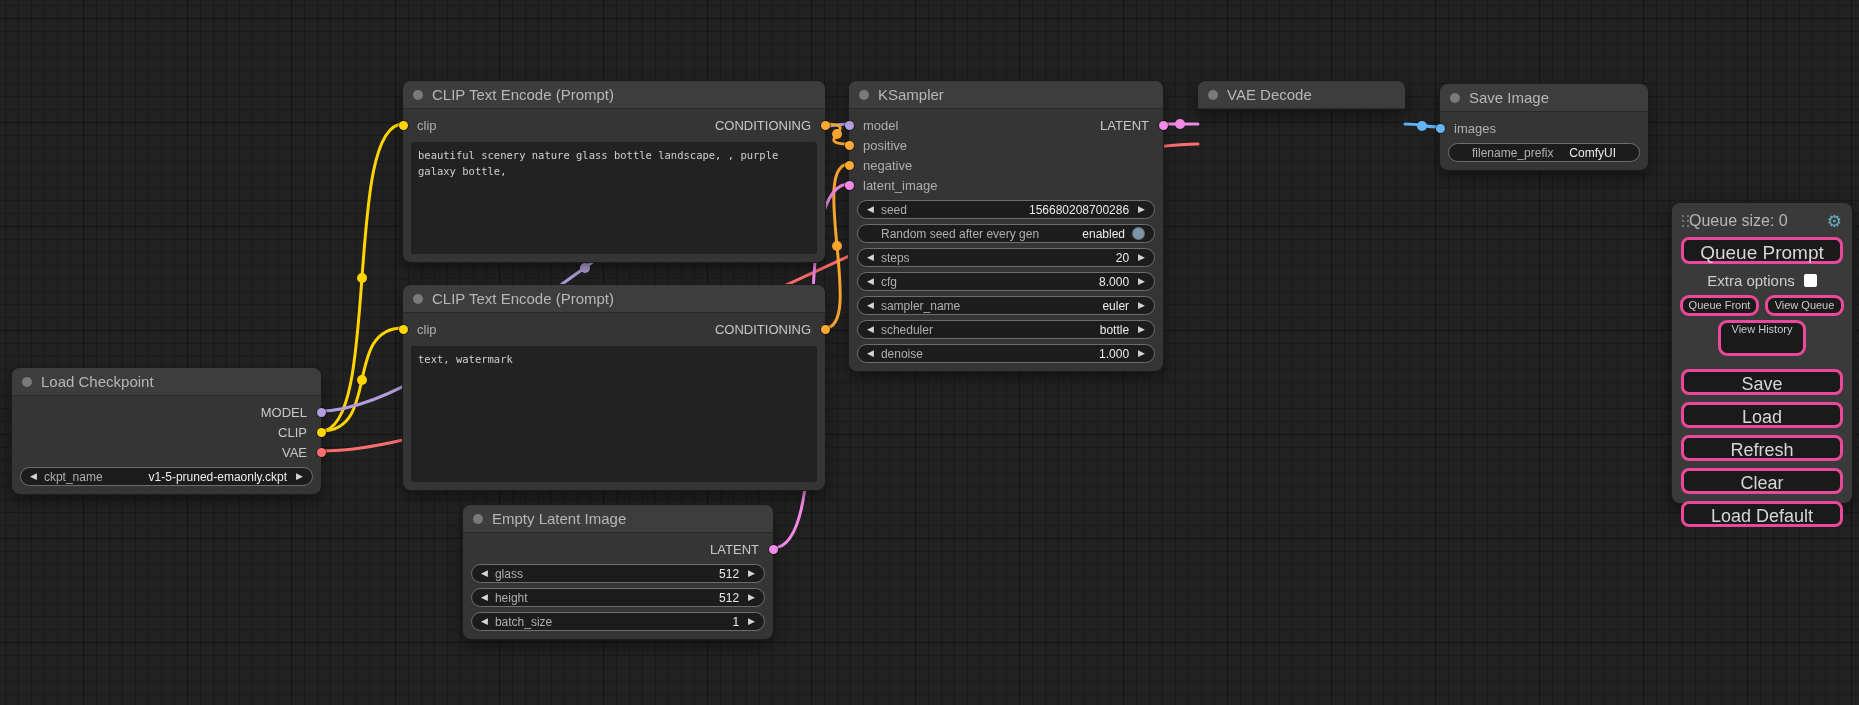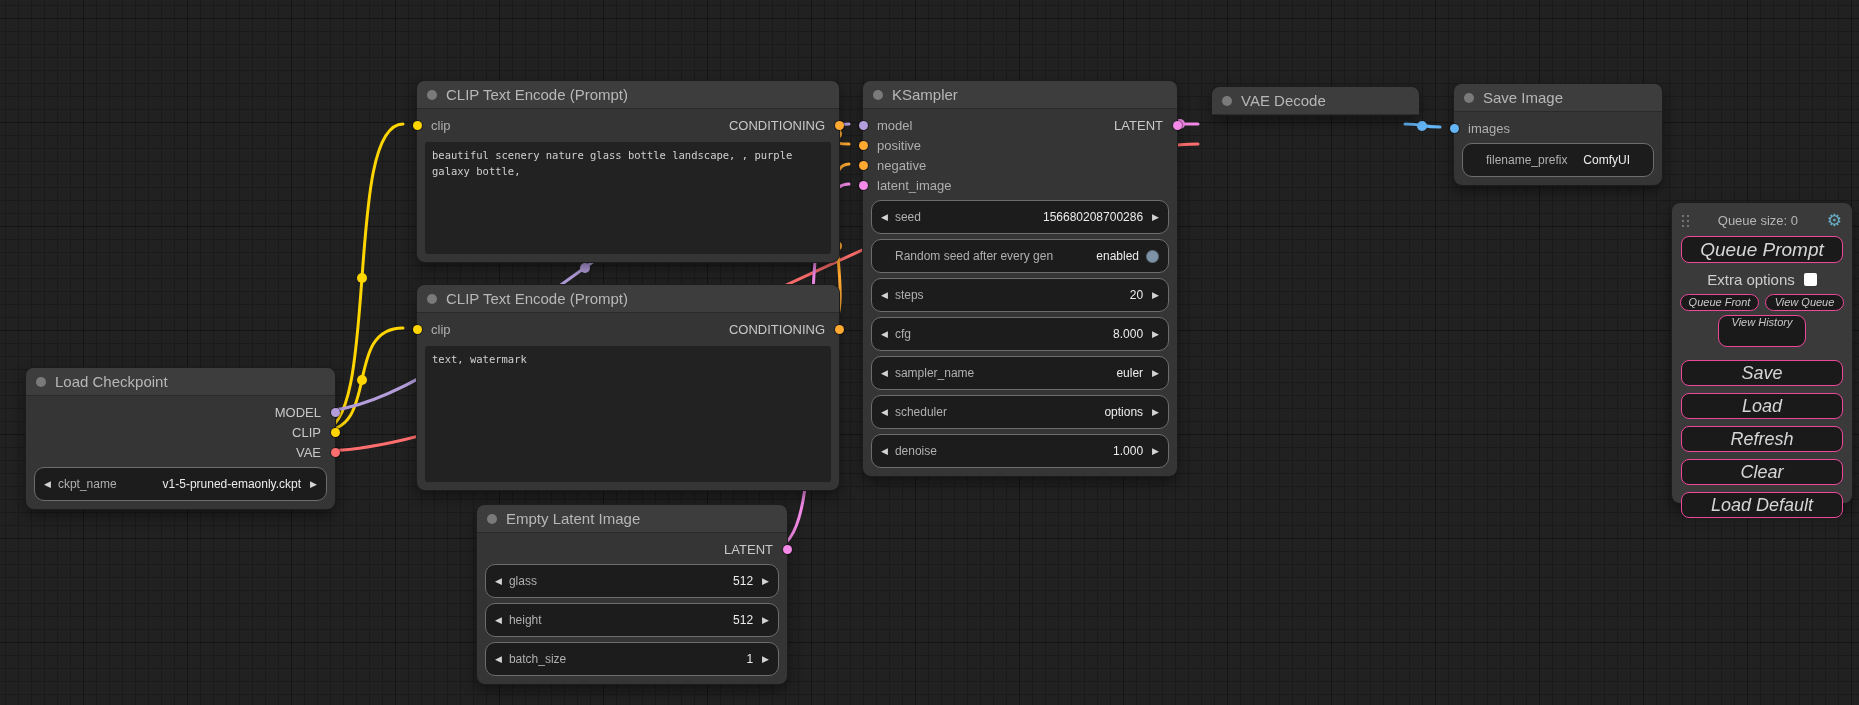--- a/index.html
+++ b/index.html
@@ -18,64 +18,64 @@
   #wires{position:absolute;left:0;top:0;z-index:1;pointer-events:none;}
   .wire{fill:none;stroke-width:3;stroke-linecap:round;}
   .w-model{stroke:var(--c-model);} .w-clip{stroke:var(--c-clip);}
   .w-cond{stroke:var(--c-conditioning);} .w-latent{stroke:var(--c-latent);}
   .w-vae{stroke:var(--c-vae);} .w-image{stroke:var(--c-image);}
   .ld-model{fill:var(--c-model);} .ld-clip{fill:var(--c-clip);}
   .ld-cond{fill:var(--c-conditioning);} .ld-latent{fill:var(--c-latent);}
   .ld-vae{fill:var(--c-vae);} .ld-image{fill:var(--c-image);}
 
   .node{position:absolute;z-index:2;background:#353535;border-radius:8px;
-    box-shadow:0 0 0 1px #1c1c1c,0 6px 14px rgba(0,0,0,.45);margin-left:14px;}
+    box-shadow:0 0 0 1px #1c1c1c,0 6px 14px rgba(0,0,0,.45);}
   .node-title{height:27px;display:flex;align-items:center;gap:9px;padding:0 10px;
     background:#3d3d3d;border-radius:8px 8px 0 0;border-bottom:1px solid #2a2a2a;
     color:#b7b7b7;font-size:15px;cursor:default;}
   .title-dot{width:10px;height:10px;border-radius:50%;background:#7a7a7a;flex:0 0 auto;}
   .node-body{padding:6px 0 8px;}
   .slot{height:20px;position:relative;display:flex;align-items:center;padding:0 14px;
     font-size:13px;color:#aeaeae;}
   .slot.both{justify-content:space-between;}
   .slot.outonly{justify-content:flex-end;}
   .slot .outlabel{color:#c8c8c8;}
   .sdot{width:9px;height:9px;border-radius:50%;position:absolute;top:5.5px;
     box-shadow:0 0 0 1px rgba(0,0,0,.35);}
   .sdot.in{left:-4.5px;} .sdot.out{right:-4.5px;}
   .d-model{background:var(--c-model);} .d-clip{background:var(--c-clip);}
   .d-cond{background:var(--c-conditioning);} .d-latent{background:var(--c-latent);}
   .d-vae{background:var(--c-vae);} .d-image{background:var(--c-image);}
 
   .widget{height:19px;margin:5px 8px 0;background:#1c1c1c;border:1px solid #6d6d6d;
-    border-radius:10px;display:flex;align-items:center;padding:16px 9px;font-size:12px;
+    border-radius:10px;display:flex;align-items:center;padding:1px 9px;font-size:12px;
     color:#b0b0b0;box-sizing:border-box;}
   .widget .arrow{color:#d4d4d4;font-size:9px;line-height:1;flex:0 0 auto;cursor:pointer;}
   .widget .wlabel{margin-left:7px;white-space:nowrap;}
   .widget .wvalue{margin-left:auto;margin-right:9px;color:#ececec;white-space:nowrap;}
   .widget.noarrow .wlabel{margin-left:14px;}
   .widget.noarrow .wvalue{margin-right:2px;}
   .toggle-circle{width:13px;height:13px;border-radius:50%;background:var(--c-toggle);
     margin-left:5px;flex:0 0 auto;box-shadow:inset 0 0 0 1px rgba(0,0,0,.25);}
 
   .prompt-text{margin:7px 8px 0;background:#222222;border-radius:3px;padding:5px 7px;
     font-family:"DejaVu Sans Mono",monospace;font-size:10.5px;line-height:1.55;
     color:#d0d0d0;white-space:pre-wrap;word-break:break-word;box-sizing:border-box;
     overflow:hidden;}
 
   .menu{position:absolute;left:1672px;top:203px;width:180px;height:300px;z-index:3;
     background:#3a3a3a;border-radius:8px;box-sizing:border-box;
     box-shadow:0 0 0 1px #1c1c1c,0 8px 16px rgba(0,0,0,.5);}
   .menu-header{display:flex;align-items:center;padding:9px 10px 2px;}
   .drag-handle{display:grid;grid-template-columns:2px 2px;grid-auto-rows:2px;gap:3px;cursor:grab;}
   .drag-handle span{width:2px;height:2px;border-radius:50%;background:#8a8a8a;}
-  .queue-size{flex:1;text-align:center;color:#b6b6b6;font-size:13px;}
+  .queue-size{flex:1;color:#b6b6b6;font-size:16px;}
   .gear{color:var(--c-gear);font-size:17px;line-height:1;cursor:pointer;}
-  .btn{background:#1a1a1a;border:1px solid #ec4899;border-radius:8px;color:#d6d6d6;
-    text-align:center;cursor:pointer;box-sizing:border-box;font-style:italic;}
+  .btn{background:#1a1a1a;border:3px solid #ec4899;border-radius:8px;color:#d6d6d6;
+    text-align:center;cursor:pointer;box-sizing:border-box;}
   .btn-queue-prompt{margin:5px 9px 0;height:27px;line-height:25px;font-size:19px;}
   .extra-row{display:flex;align-items:center;justify-content:center;gap:9px;
     margin-top:8px;color:#cdcdcd;font-size:15px;}
   .checkbox{width:13px;height:13px;background:#ffffff;border-radius:2px;cursor:pointer;}
   .small-btns{display:flex;gap:6px;margin:6px 8px 0;}
   .btn-small{flex:1;padding:1px 0 2px;font-size:11px;border-radius:9px;color:#c9c9c9;}
   .btn-history{display:block;margin:4px auto 0;width:88px;padding:0 0 18px;font-size:11px;
     border-radius:9px;color:#c9c9c9;}
   .btn-big{margin:7px 9px 0;height:26px;line-height:24px;font-size:18px;}
   .big-btns{margin-top:13px;}
@@ -212,33 +212,33 @@
     </div>
     <div class="widget">
       <span class="arrow">◀</span>
       <span class="wlabel">sampler_name</span>
       <span class="wvalue">euler</span>
       <span class="arrow">▶</span>
     </div>
     <div class="widget">
       <span class="arrow">◀</span>
       <span class="wlabel">scheduler</span>
-      <span class="wvalue">options</span>
+      <span class="wvalue">bottle</span>
       <span class="arrow">▶</span>
     </div>
     <div class="widget">
       <span class="arrow">◀</span>
       <span class="wlabel">denoise</span>
       <span class="wvalue">1.000</span>
       <span class="arrow">▶</span>
     </div>
   </div>
 </div>
 
-<div class="node" style="left:1198px;top:87px;width:207px;text-align:center;">
+<div class="node" style="left:1198px;top:81px;width:207px;text-align:center;">
   <div class="node-title">
     <span class="title-dot"></span>
     <span>VAE Decode</span>
   </div>
 </div>
 
 <div class="node" style="left:1440px;top:84px;width:208px;">
   <div class="node-title">
     <span class="title-dot"></span>
     <span>Save Image</span>

